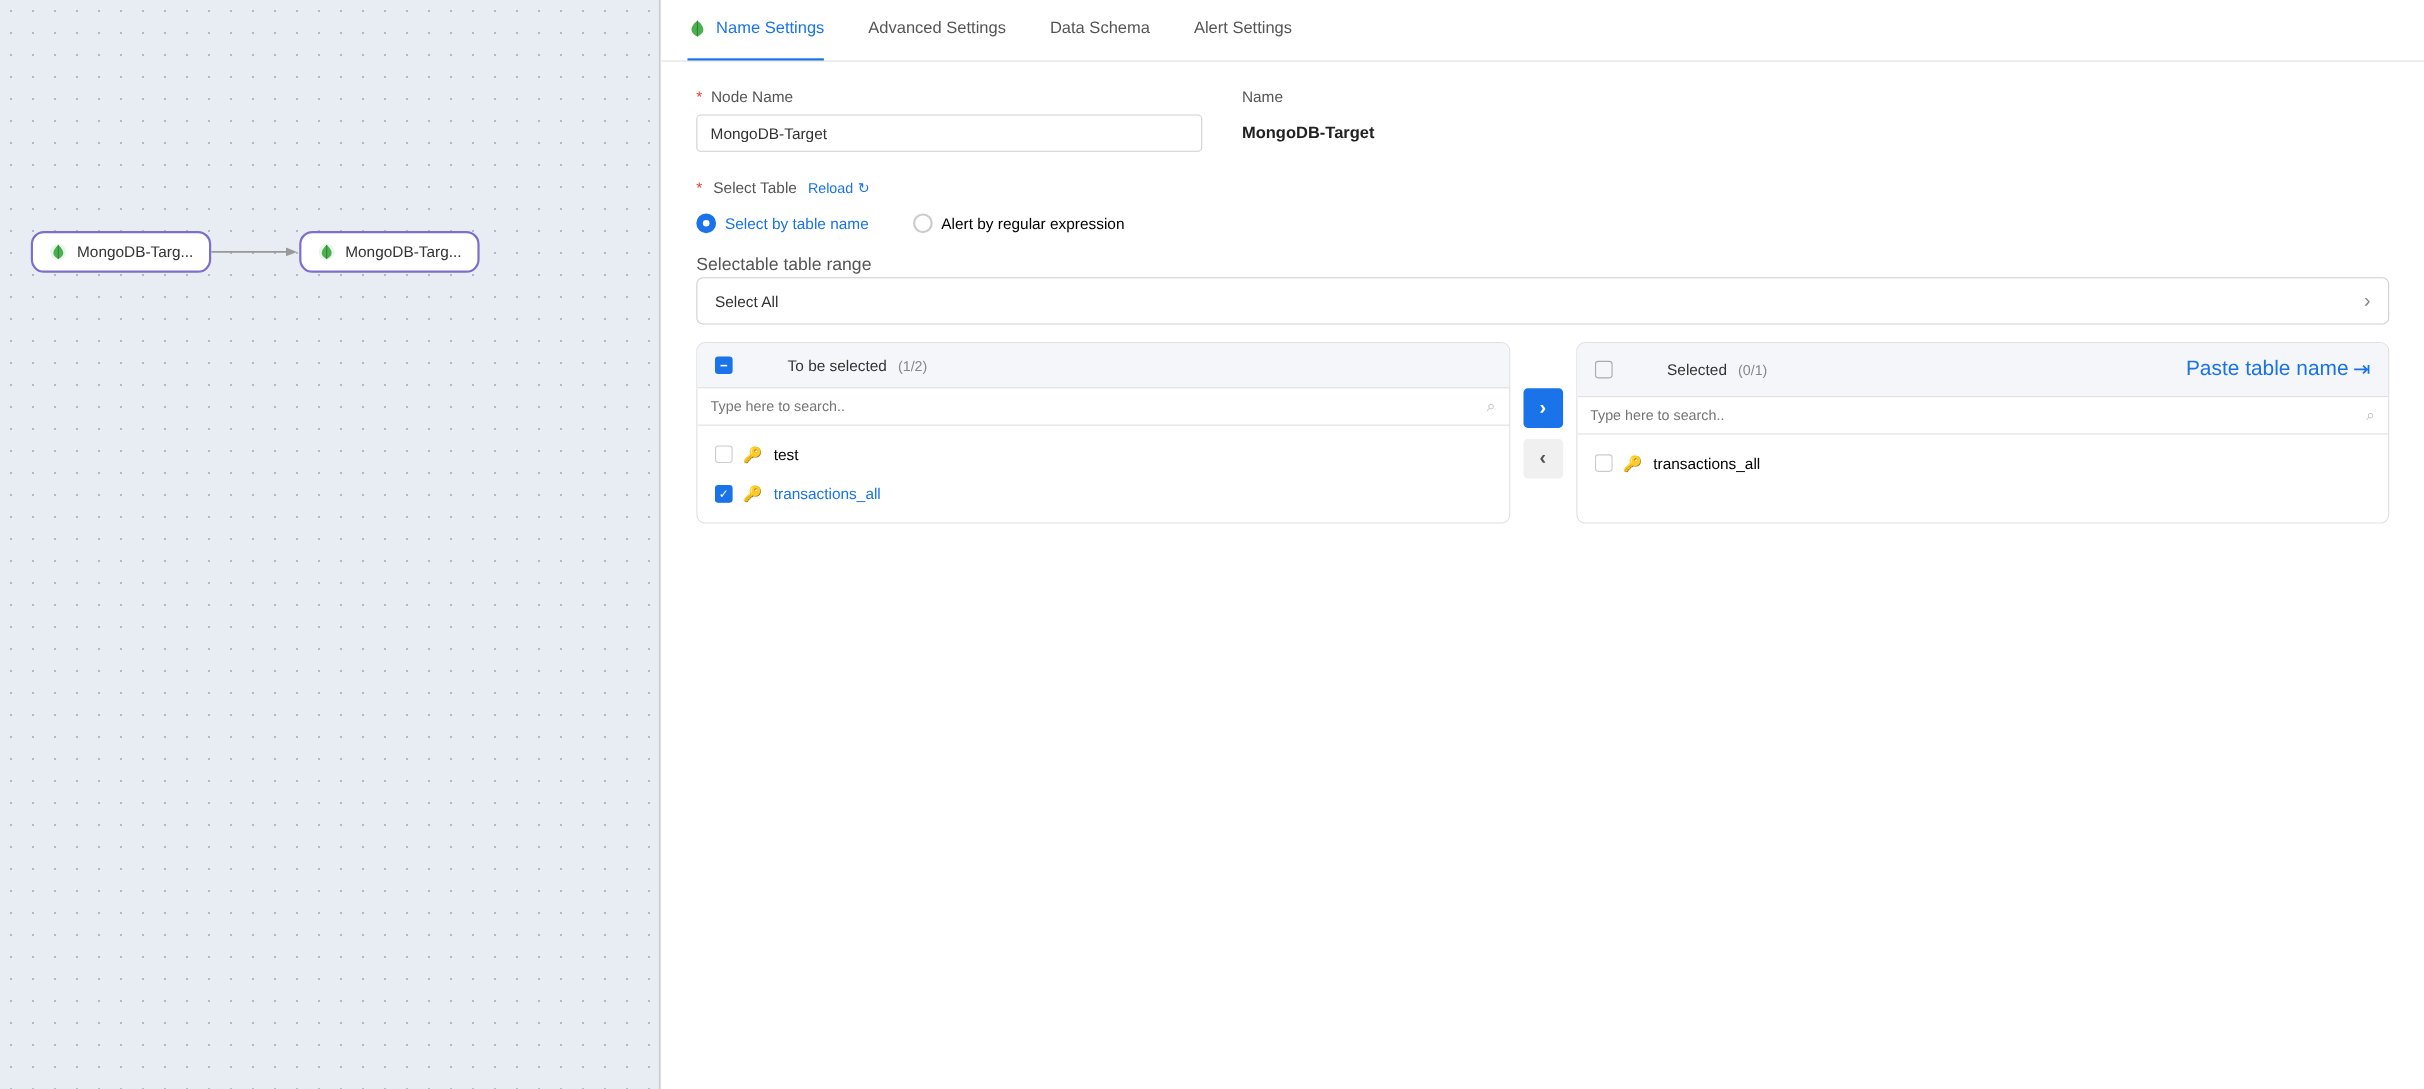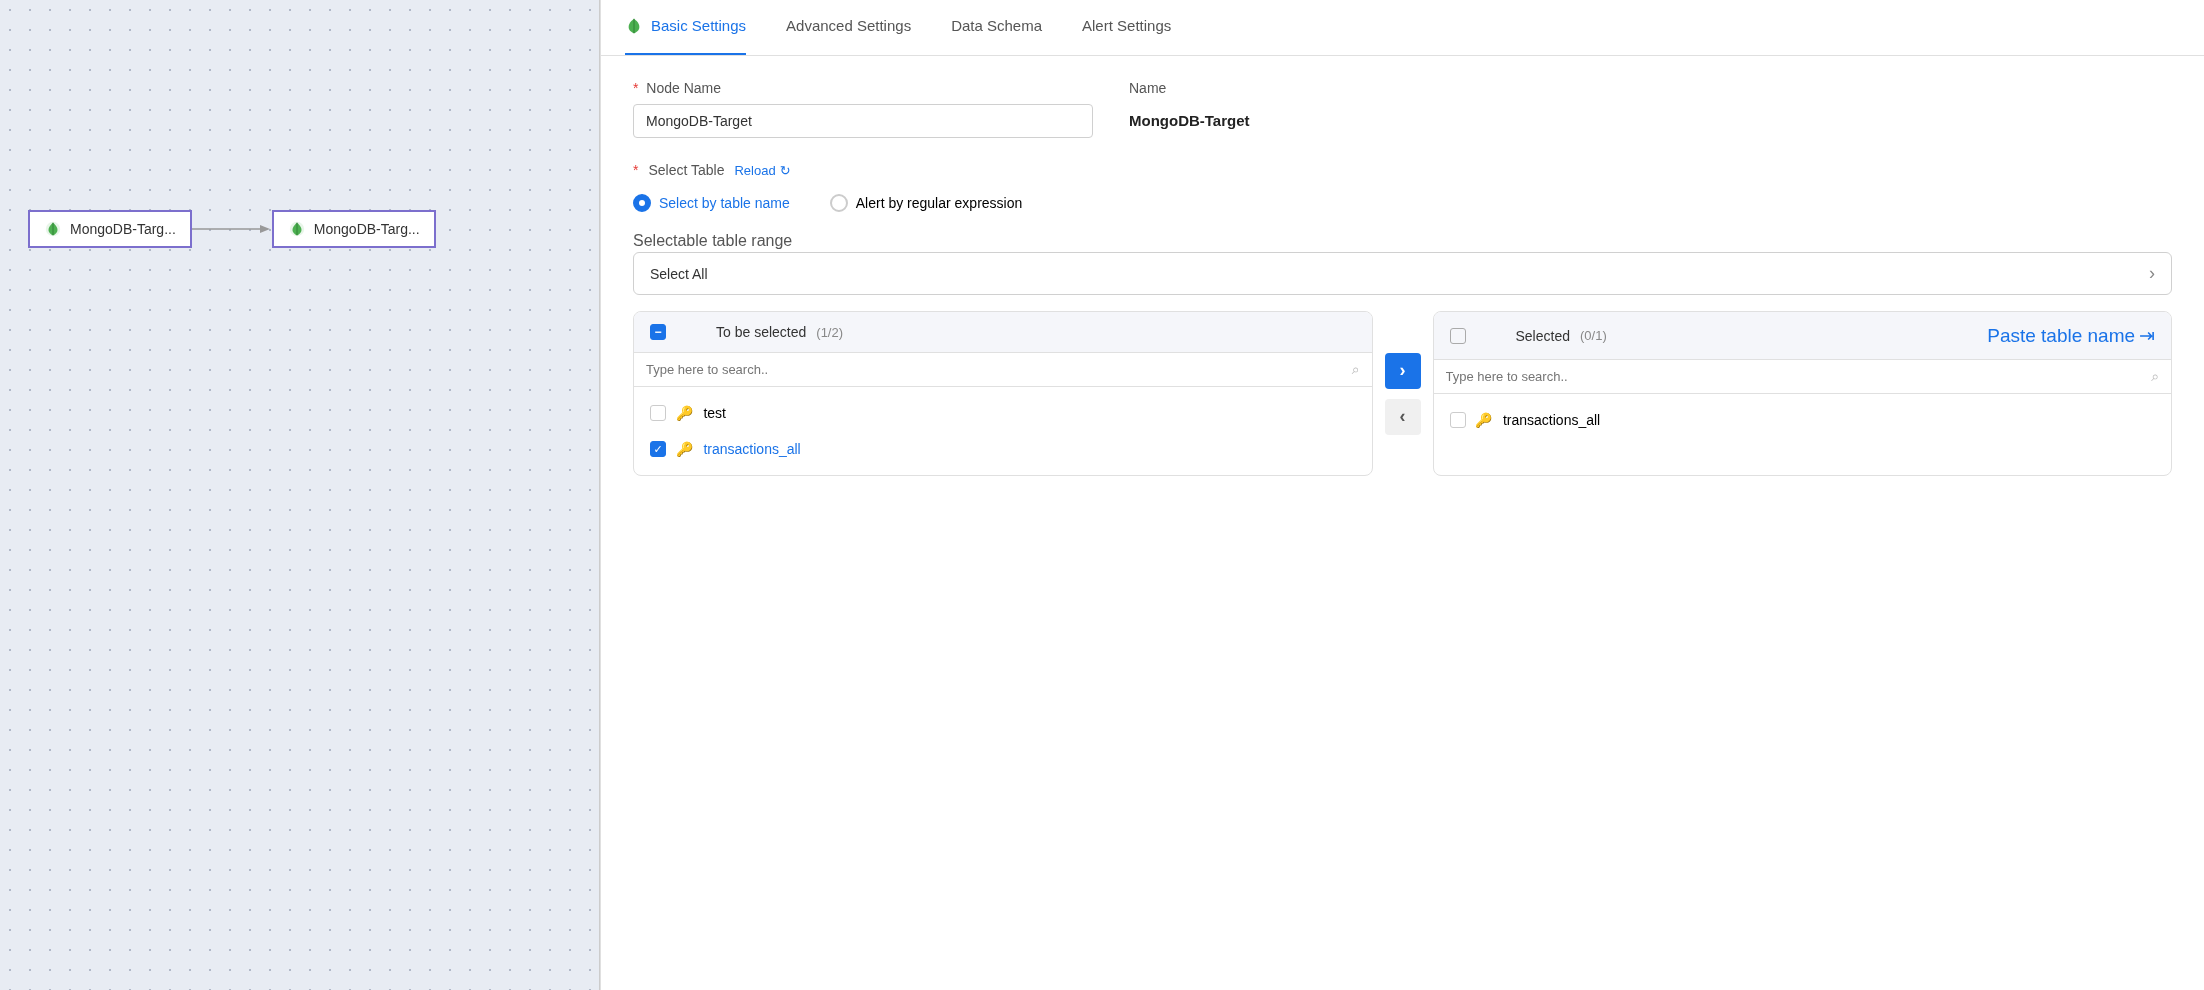--- a/index.html
+++ b/index.html
@@ -25,21 +25,21 @@
       gap: 0;
     }
 
     .node-box {
       display: flex;
       align-items: center;
       gap: 8px;
       padding: 8px 14px;
       background: #fff;
       border: 2px solid #7c6fcd;
-      border-radius: 0;
+      border-radius: 12px;
       font-size: 14px;
       color: #333;
       white-space: nowrap;
     }
 
     .node-icon {
       width: 20px;
       height: 20px;
     }
 
@@ -427,21 +427,21 @@
 </div>
 
 <div class="settings-panel">
 
   <div class="tabs-header">
     <div class="tab-item active">
       <svg class="mongo-leaf-icon" viewBox="0 0 20 20" fill="none">
         <path d="M10 2 C10 2, 16 6, 16 11 C16 16, 10 18, 10 18 C10 18, 4 16, 4 11 C4 6, 10 2, 10 2Z" fill="#4caf50"></path>
         <line x1="10" y1="2" x2="10" y2="18" stroke="#2e7d32" stroke-width="1"></line>
       </svg>
-      <span>Basic Settings</span>
+      <span>Name Settings</span>
     </div>
     <div class="tab-item">
       <span>Advanced Settings</span>
     </div>
     <div class="tab-item">
       <span>Data Schema</span>
     </div>
     <div class="tab-item">
       <span>Alert Settings</span>
     </div>

